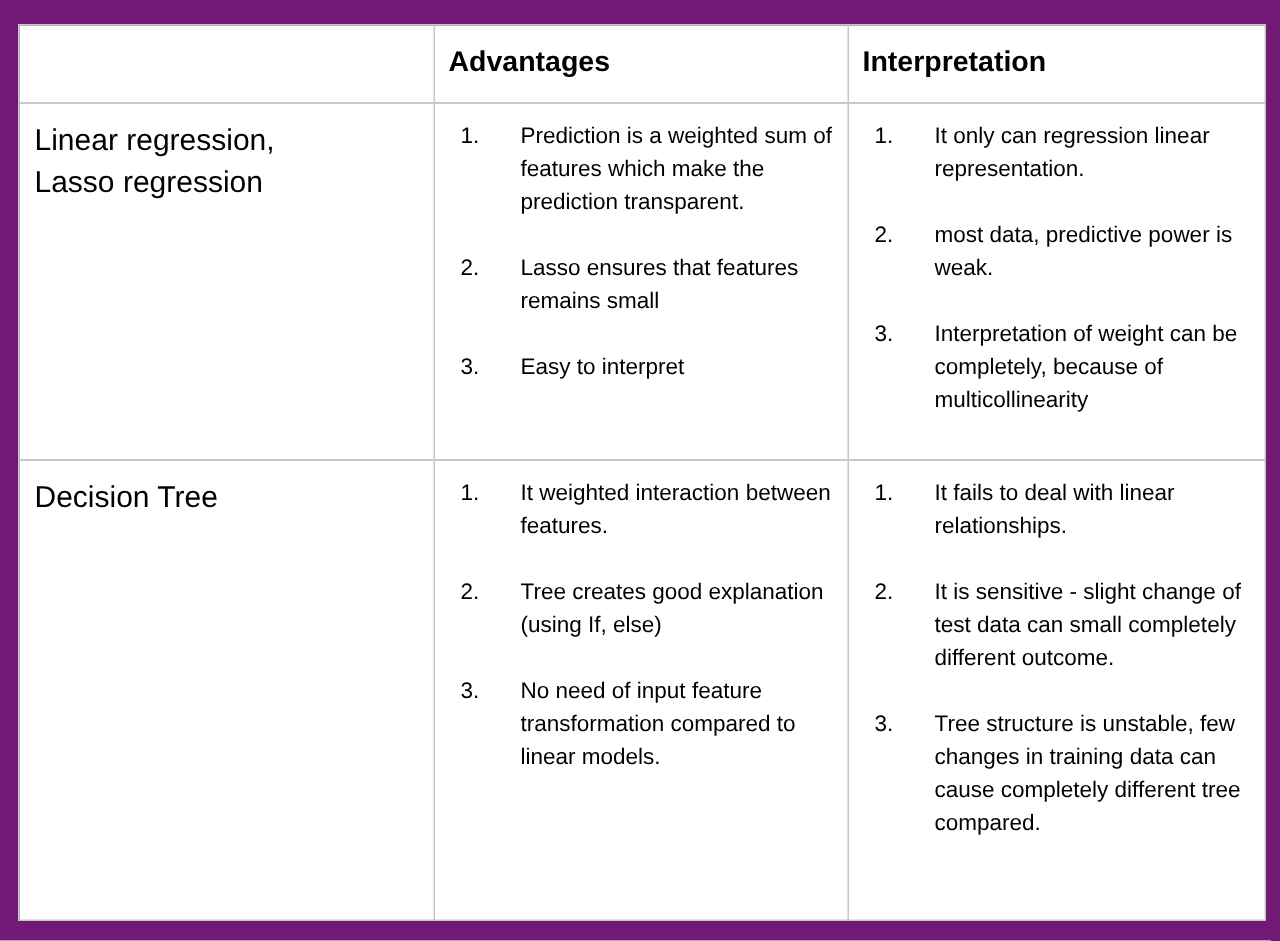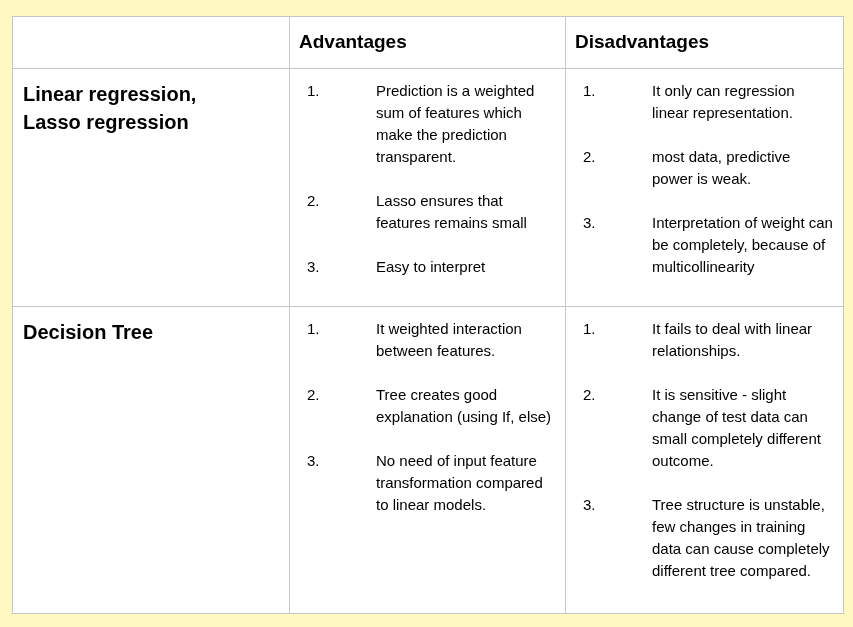--- a/index.html
+++ b/index.html
@@ -6,21 +6,21 @@
     margin: 0;
     padding: 0;
     background: #ffffff;
     font-family: "Liberation Sans", sans-serif;
     color: #000000;
   }
   .page {
     position: relative;
     width: 853px;
     height: 627px;
-    background: #fef9c3;
+    background: #701a75;
     overflow: hidden;
   }
   table.cmp {
     position: absolute;
     left: 12px;
     top: 16px;
     width: 831px;
     border-collapse: collapse;
     table-layout: fixed;
   }
@@ -37,21 +37,21 @@
   tr.body-row-2 { height: 307px; }
   th.head-cell {
     text-align: left;
     font-size: 19px;
     font-weight: bold;
     padding: 12px 8px 6px 9px;
     line-height: 25px;
   }
   td.label-cell {
     font-size: 20px;
-    font-weight: bold;
+    font-weight: normal;
     line-height: 28px;
     padding: 11px 10px 8px 10px;
   }
   td.list-cell {
     padding: 11px 8px 8px 17px;
     font-size: 15px;
     line-height: 22px;
   }
   ol.plist {
     list-style: none;
@@ -62,38 +62,37 @@
     display: flex;
     align-items: flex-start;
   }
   ol.plist li + li { margin-top: 22px; }
   ol.plist .num {
     flex: 0 0 40px;
     width: 40px;
   }
   ol.plist .txt {
     flex: 1 1 auto;
-    margin-left: 29px;
   }
 </style>
 </head>
 <body>
 
 <div class="page">
   <table class="cmp">
     <colgroup>
         <col class="c0">
         <col class="c1">
         <col class="c2">
       </colgroup>
     <thead>
       <tr class="header-row">
         <th class="head-cell"></th>
         <th class="head-cell">Advantages</th>
-        <th class="head-cell">Disadvantages</th>
+        <th class="head-cell">Interpretation</th>
       </tr>
     </thead>
     <tbody>
       <tr class="body-row-1">
         <td class="label-cell">
           <div>Linear regression,</div>
           <div>Lasso regression</div>
         </td>
         <td class="list-cell">
           <ol class="plist">

